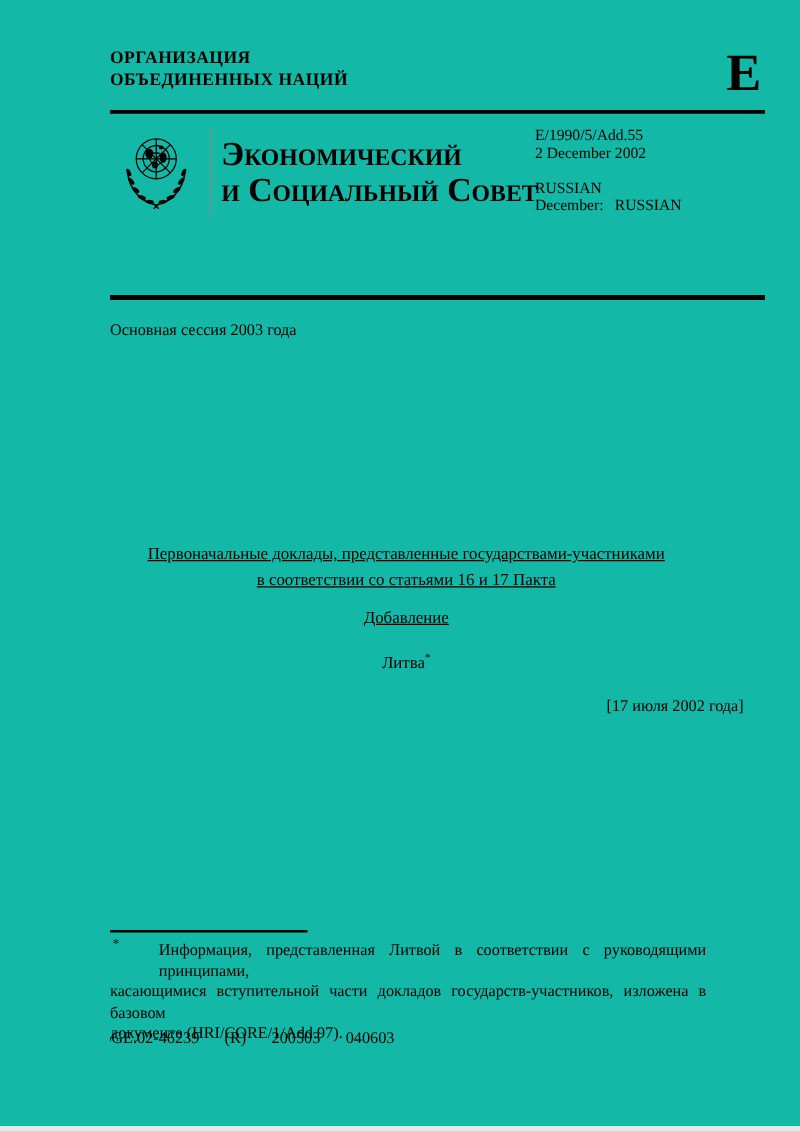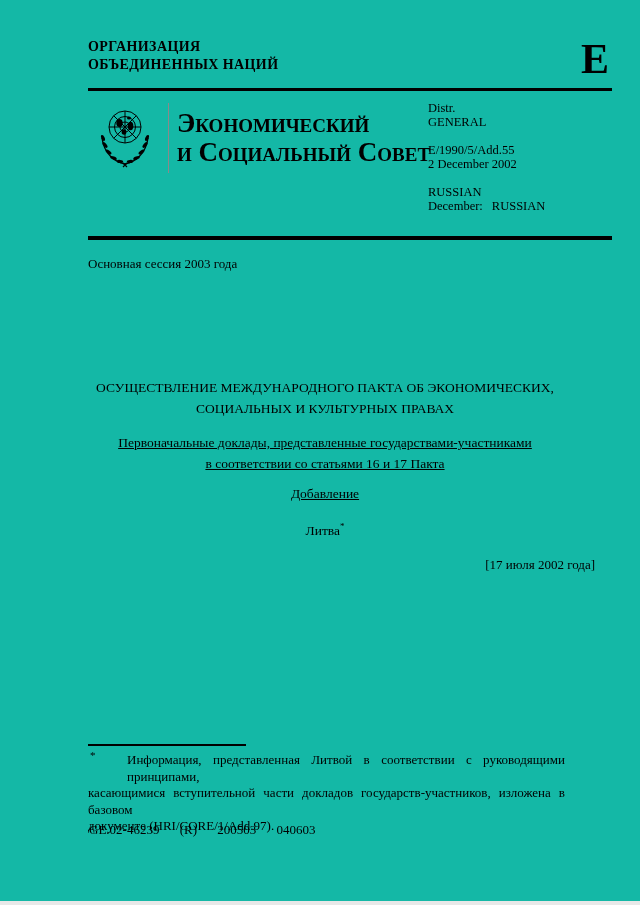--- a/index.html
+++ b/index.html
@@ -123,41 +123,33 @@
     </svg>
   </div>
   <div class="abs masthead-divider"></div>
   <div class="abs council-name">
     <div>Экономический</div>
     <div>и Социальный Совет</div>
   </div>
 
   <div class="abs distr">
     <div class="grp">
-      <div>Distr.</div>
-      <div>GENERAL</div>
-    </div>
-    <div class="grp">
       <div>E/1990/5/Add.55</div>
       <div>2 December 2002</div>
     </div>
     <div class="grp">
       <div>RUSSIAN</div>
       <div><span>December:</span><span class="orig-lang">RUSSIAN</span></div>
     </div>
   </div>
 
   <div class="abs rule-mid"></div>
 
   <div class="abs session">Основная сессия 2003 года</div>
 
-  <div class="abs center-col doc-title">
-    <div>ОСУЩЕСТВЛЕНИЕ МЕЖДУНАРОДНОГО ПАКТА ОБ ЭКОНОМИЧЕСКИХ,</div>
-    <div>СОЦИАЛЬНЫХ И КУЛЬТУРНЫХ ПРАВАХ</div>
-  </div>
 
   <div class="abs center-col doc-subtitle">
     <div class="underline">Первоначальные доклады, представленные государствами-участниками</div>
     <div class="underline">в соответствии со статьями 16 и 17 Пакта</div>
   </div>
 
   <div class="abs center-col addendum">
     <span class="underline">Добавление</span>
   </div>
 

